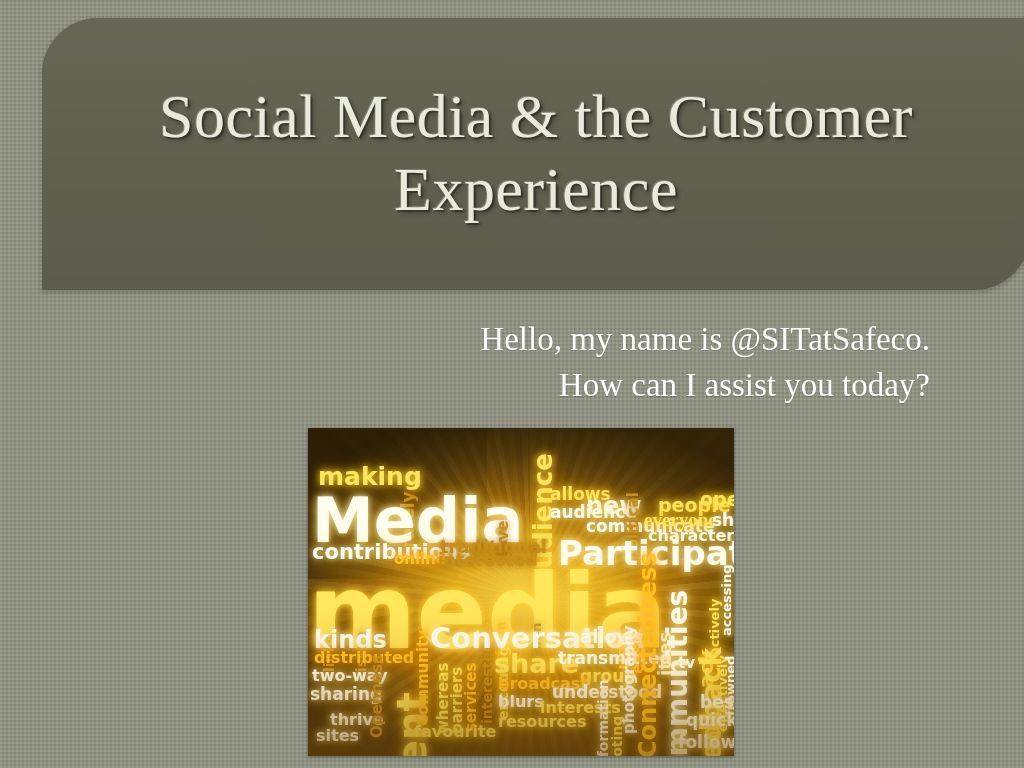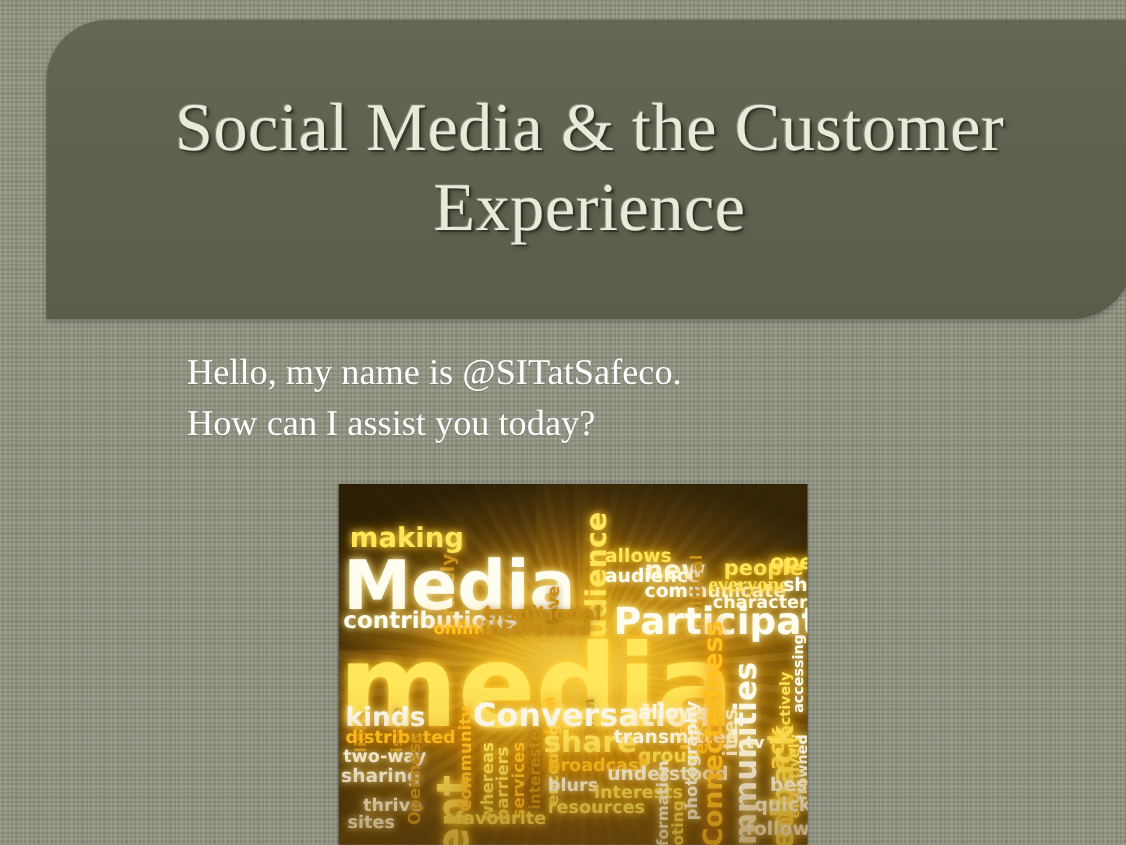--- a/index.html
+++ b/index.html
@@ -70,30 +70,30 @@
   
   #subtitle {
     position: absolute;
     left: 170px;
     top: 316px;
     width: 760px;
     font-family: "Liberation Serif", "DejaVu Serif", serif;
     font-size: 33px;
     line-height: 1.40;
     color: #ffffff;
-    text-align: left;
+    text-align: right;
     white-space: pre-line;
     text-shadow: 0 1px 1px rgba(0,0,0,0.18);
   }
 
   
   #wordcloud {
     position: absolute;
     left: 308px;
-    top: 440px;
+    top: 428px;
     width: 426px;
     height: 328px;
     overflow: hidden;
     box-shadow: 0 1px 4px rgba(0,0,0,0.35);
     background: #3a2a06;
   }
   
   #wc-bg {
     position: absolute;
     inset: 0;

